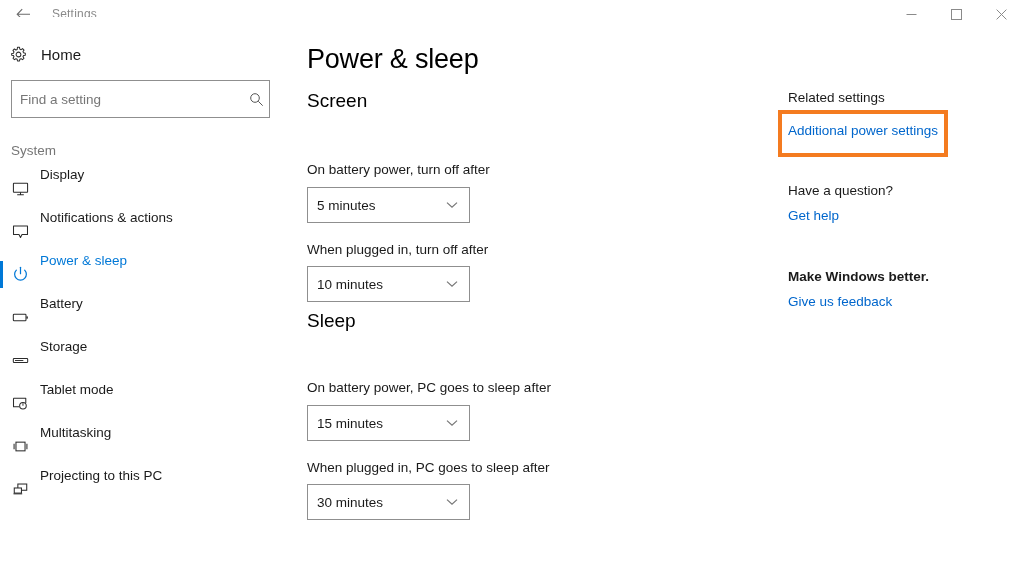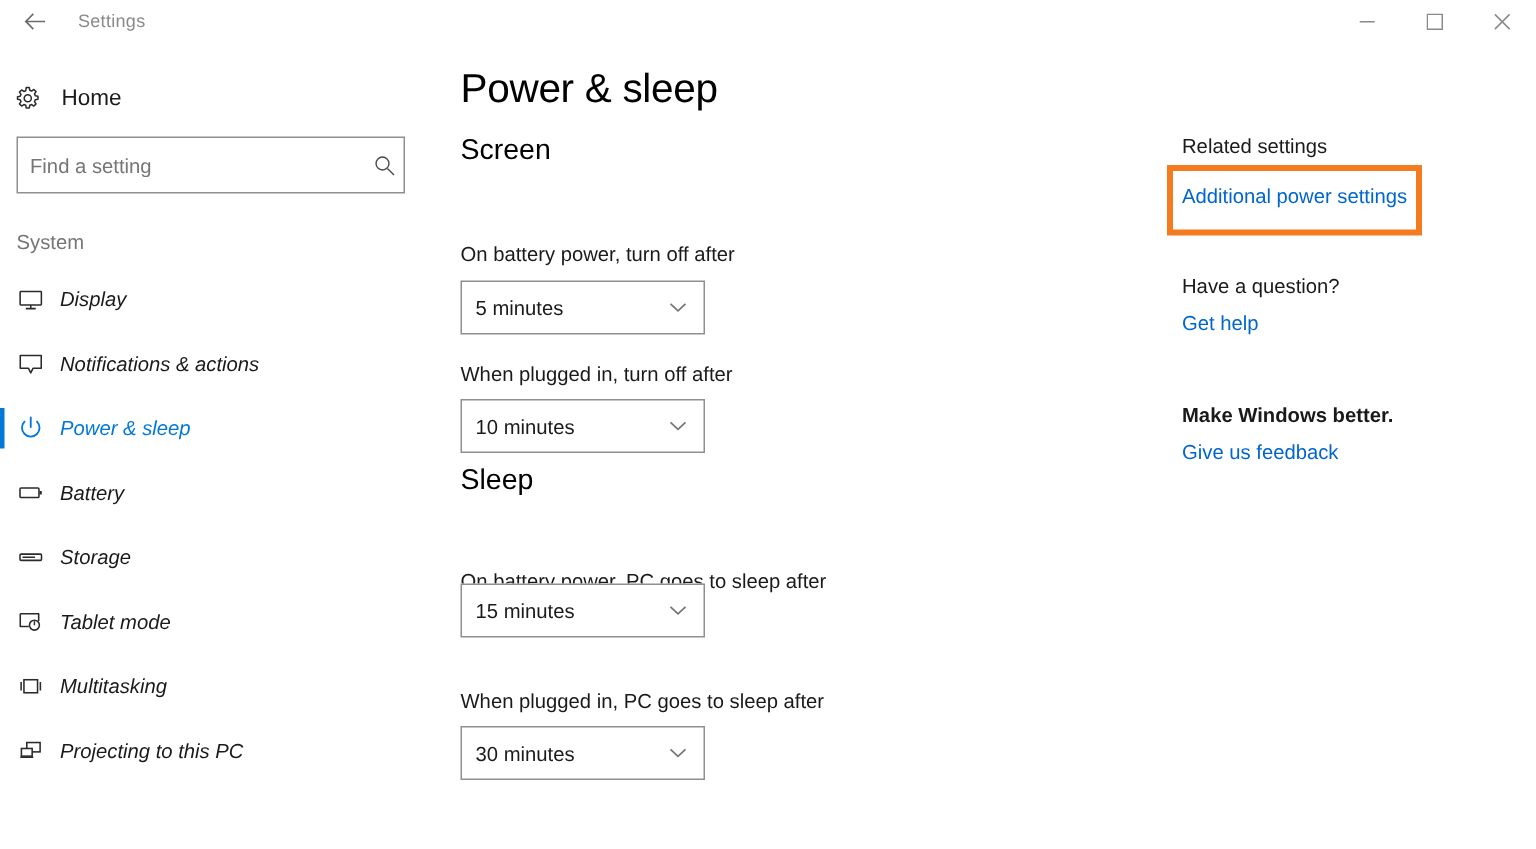--- a/index.html
+++ b/index.html
@@ -52,21 +52,21 @@
     height: 28px;
     display: flex;
     align-items: center;
     justify-content: center;
   }
   .win-btn svg { display: block; }
 
   
   .sidebar {
     position: absolute;
-    top: 28px; left: 0;
+    top: 17px; left: 0;
     width: 290px;
     height: 538px;
     background: #ffffff;
   }
   .home-row {
     position: absolute;
     top: 22px; left: 0;
     width: 276px;
     height: 30px;
     display: flex;
@@ -122,23 +122,21 @@
 
   .nav-list {
     position: absolute;
     top: 150px; left: 0;
     width: 290px;
   }
   .nav-item {
     position: relative;
     height: 43px;
     display: flex;
-    align-items: center;
     box-sizing: border-box;
-    font-style: italic;
   }
   .nav-item .sel-bar {
     position: absolute;
     left: 0; top: 8px;
     width: 3px;
     height: 27px;
     background: #0078d7;
     display: none;
   }
   .nav-item.selected .sel-bar { display: block; }
@@ -209,21 +207,21 @@
   .combo-chevron svg { display: block; }
 
   
   .sec-screen   { top: 62px; }
   .lbl-1        { top: 134px; }
   .cmb-1        { top: 159px; }
   .lbl-2        { top: 214px; }
   .cmb-2        { top: 238px; }
   .sec-sleep    { top: 282px; }
   .lbl-3        { top: 352px; }
-  .cmb-3        { top: 361px; align-items: center; }
+  .cmb-3        { top: 377px; align-items: center; }
   .lbl-4        { top: 432px; }
   .cmb-4        { top: 456px; }
 
   
   .right-panel {
     position: absolute;
     top: 28px; left: 770px;
     width: 254px;
     height: 538px;
   }

